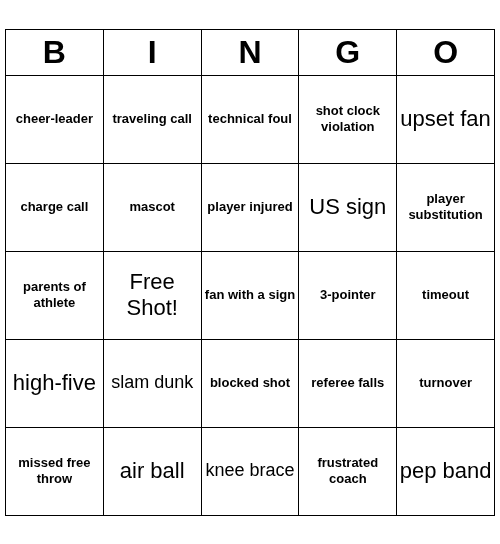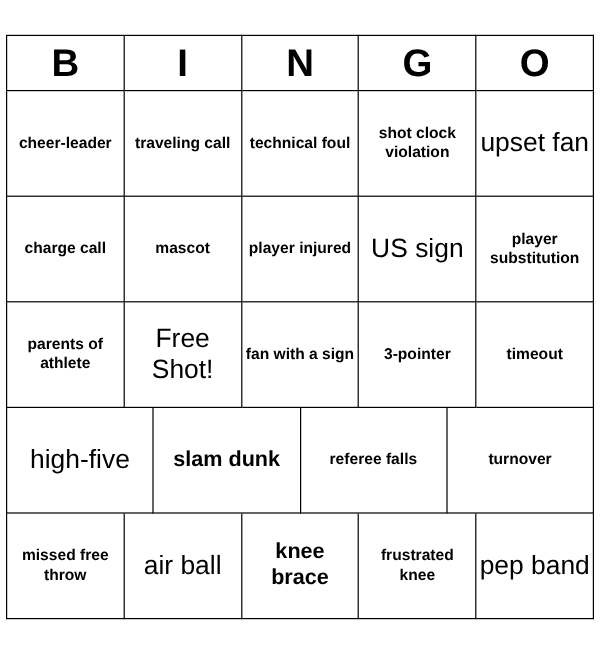--- a/index.html
+++ b/index.html
@@ -59,21 +59,21 @@
     }
     .bingo-header .header-cell:not(:first-child) {
       border-left: none;
     }
     .large-text {
       font-size: 22px;
       font-weight: normal;
     }
     .medium-text {
       font-size: 18px;
-      font-weight: bold;
+      font-weight: normal;
     }
     .small-text {
       font-size: 13px;
     }
   </style>
 </head>
 <body>
 
 <div class="bingo-container">
   <div class="bingo-header">
@@ -101,24 +101,25 @@
       <div class="bingo-row">
         <div class="bingo-cell small-text">parents of athlete</div>
         <div class="bingo-cell large-text">Free Shot!</div>
         <div class="bingo-cell small-text">fan with a sign</div>
         <div class="bingo-cell">3-pointer</div>
         <div class="bingo-cell">timeout</div>
       </div>
       <div class="bingo-row">
         <div class="bingo-cell large-text">high-five</div>
         <div class="bingo-cell medium-text">slam dunk</div>
+        <div class="bingo-cell">blocked shot</div>
         <div class="bingo-cell">referee falls</div>
         <div class="bingo-cell">turnover</div>
       </div>
       <div class="bingo-row">
         <div class="bingo-cell small-text">missed free throw</div>
         <div class="bingo-cell large-text">air ball</div>
         <div class="bingo-cell medium-text">knee brace</div>
-        <div class="bingo-cell small-text">frustrated knee</div>
+        <div class="bingo-cell small-text">frustrated coach</div>
         <div class="bingo-cell large-text">pep band</div>
       </div>
     </div>
 </div>
 
 </body></html>

